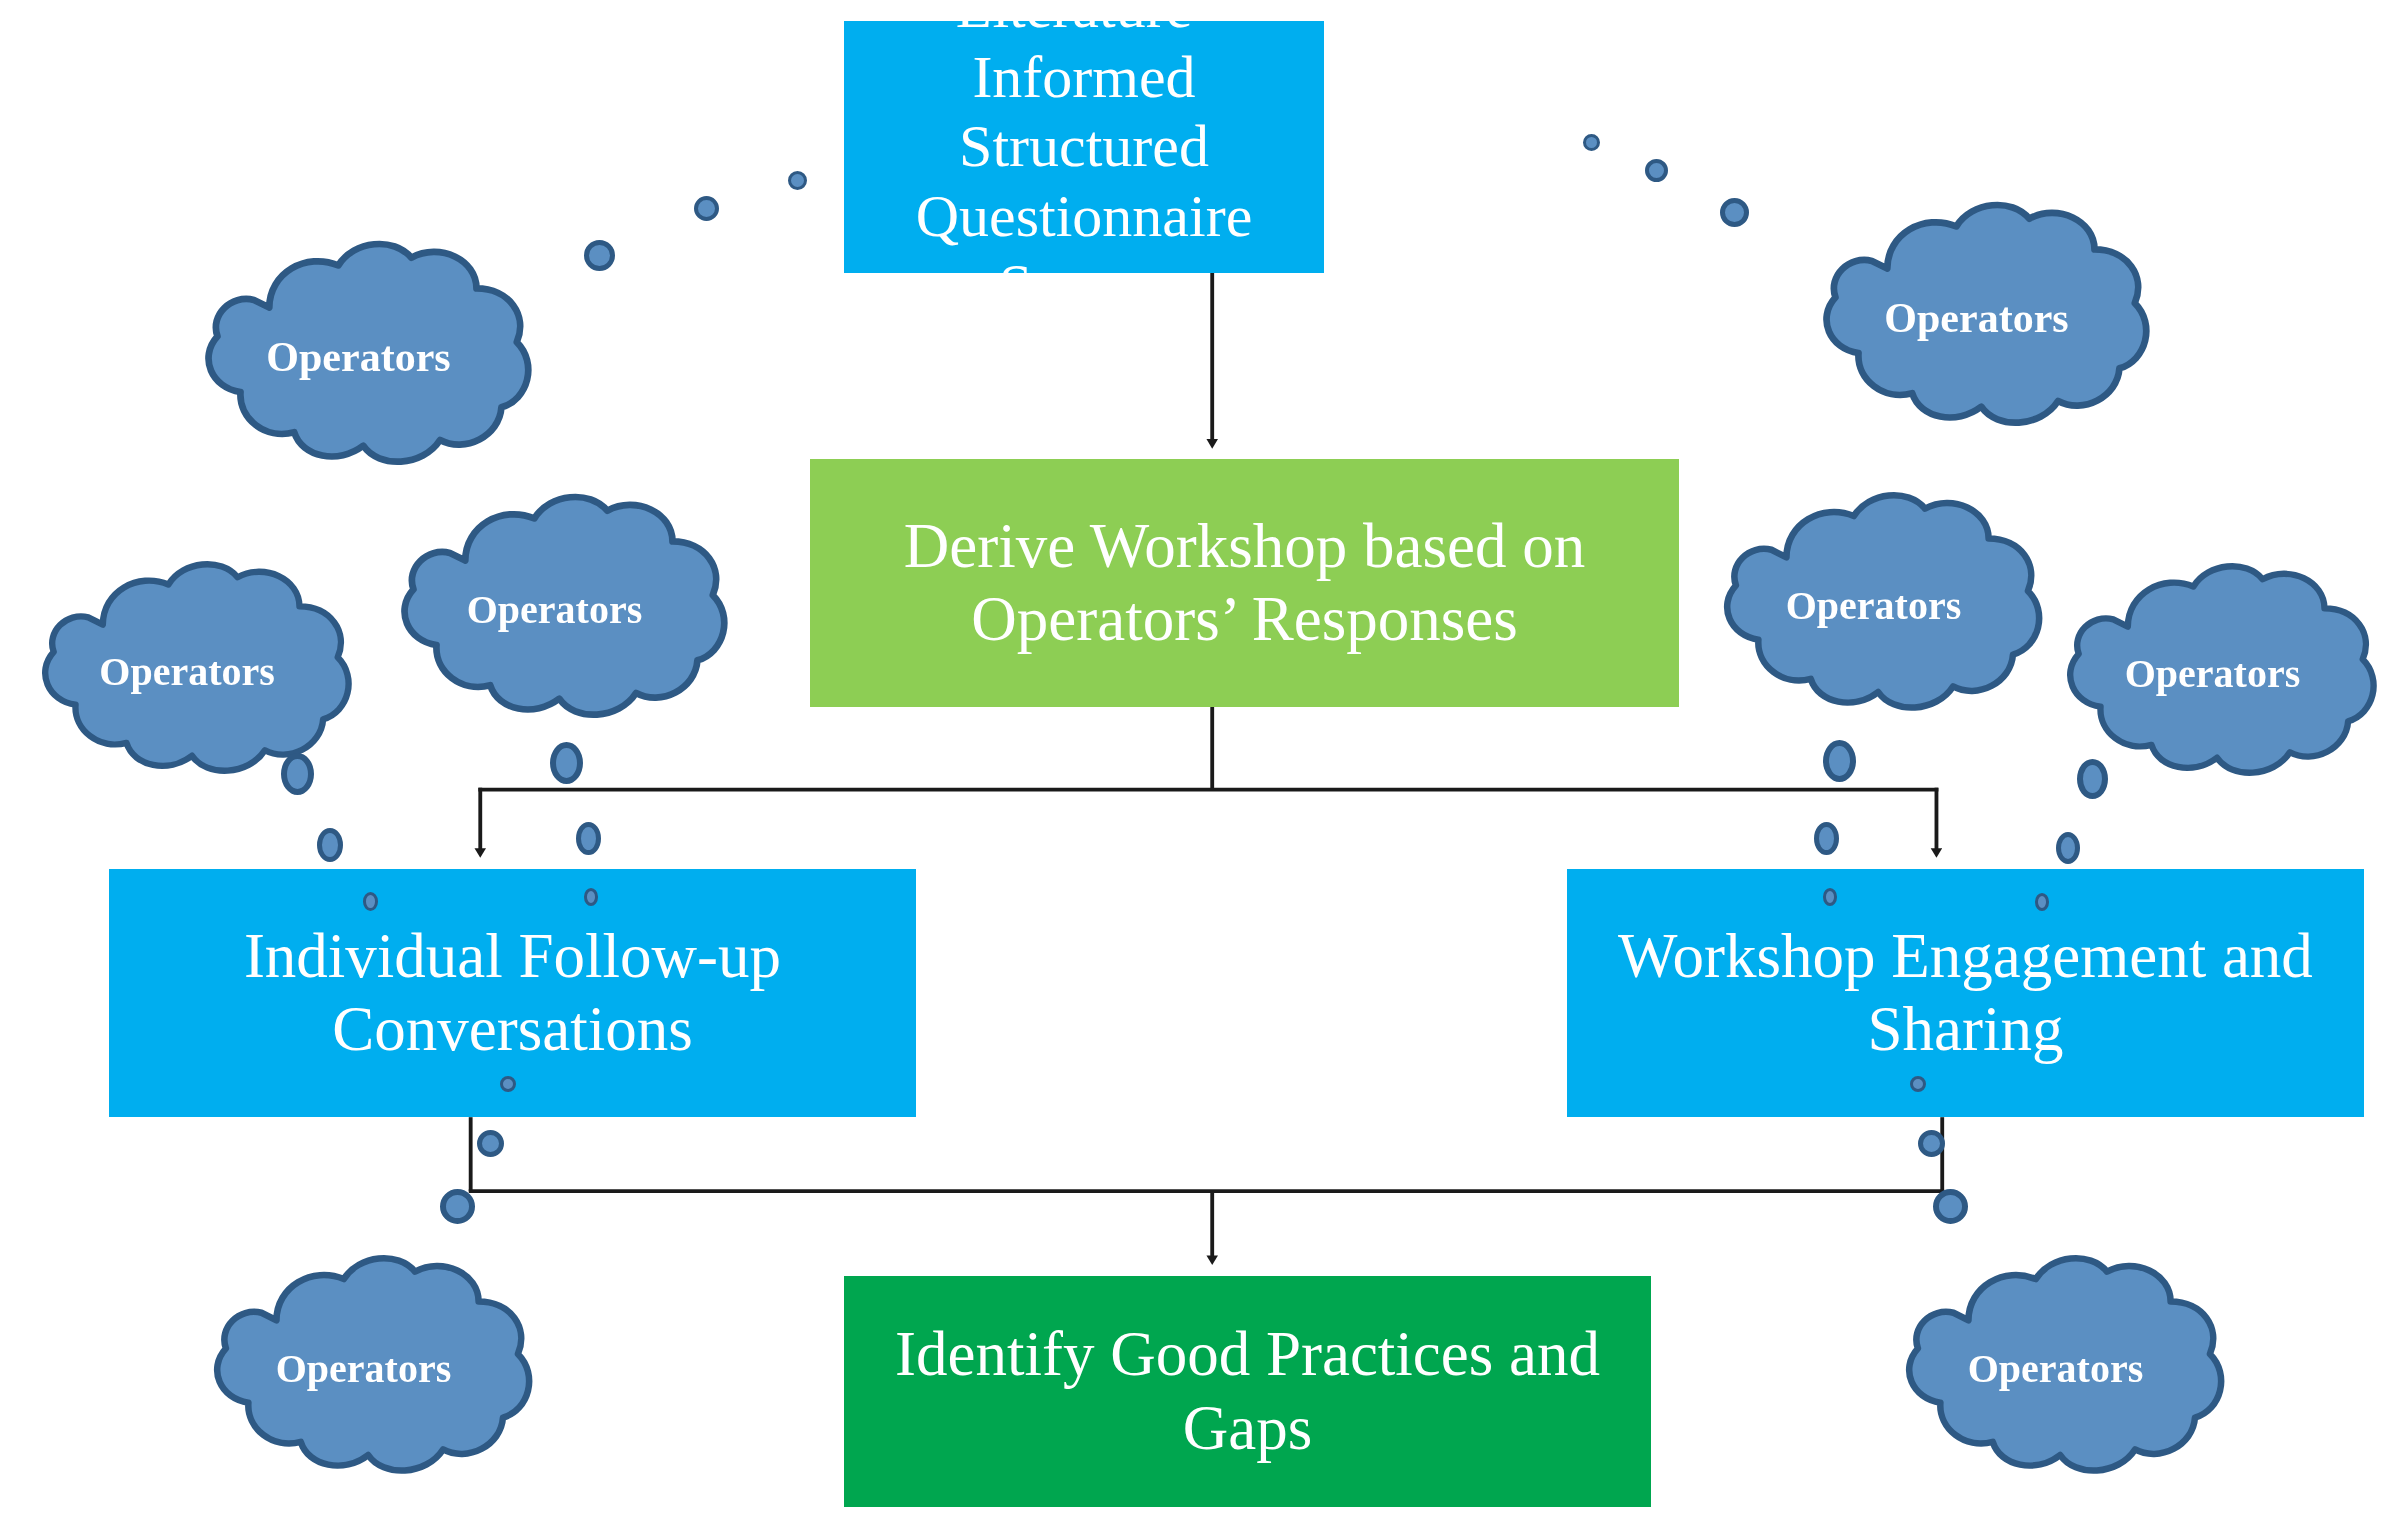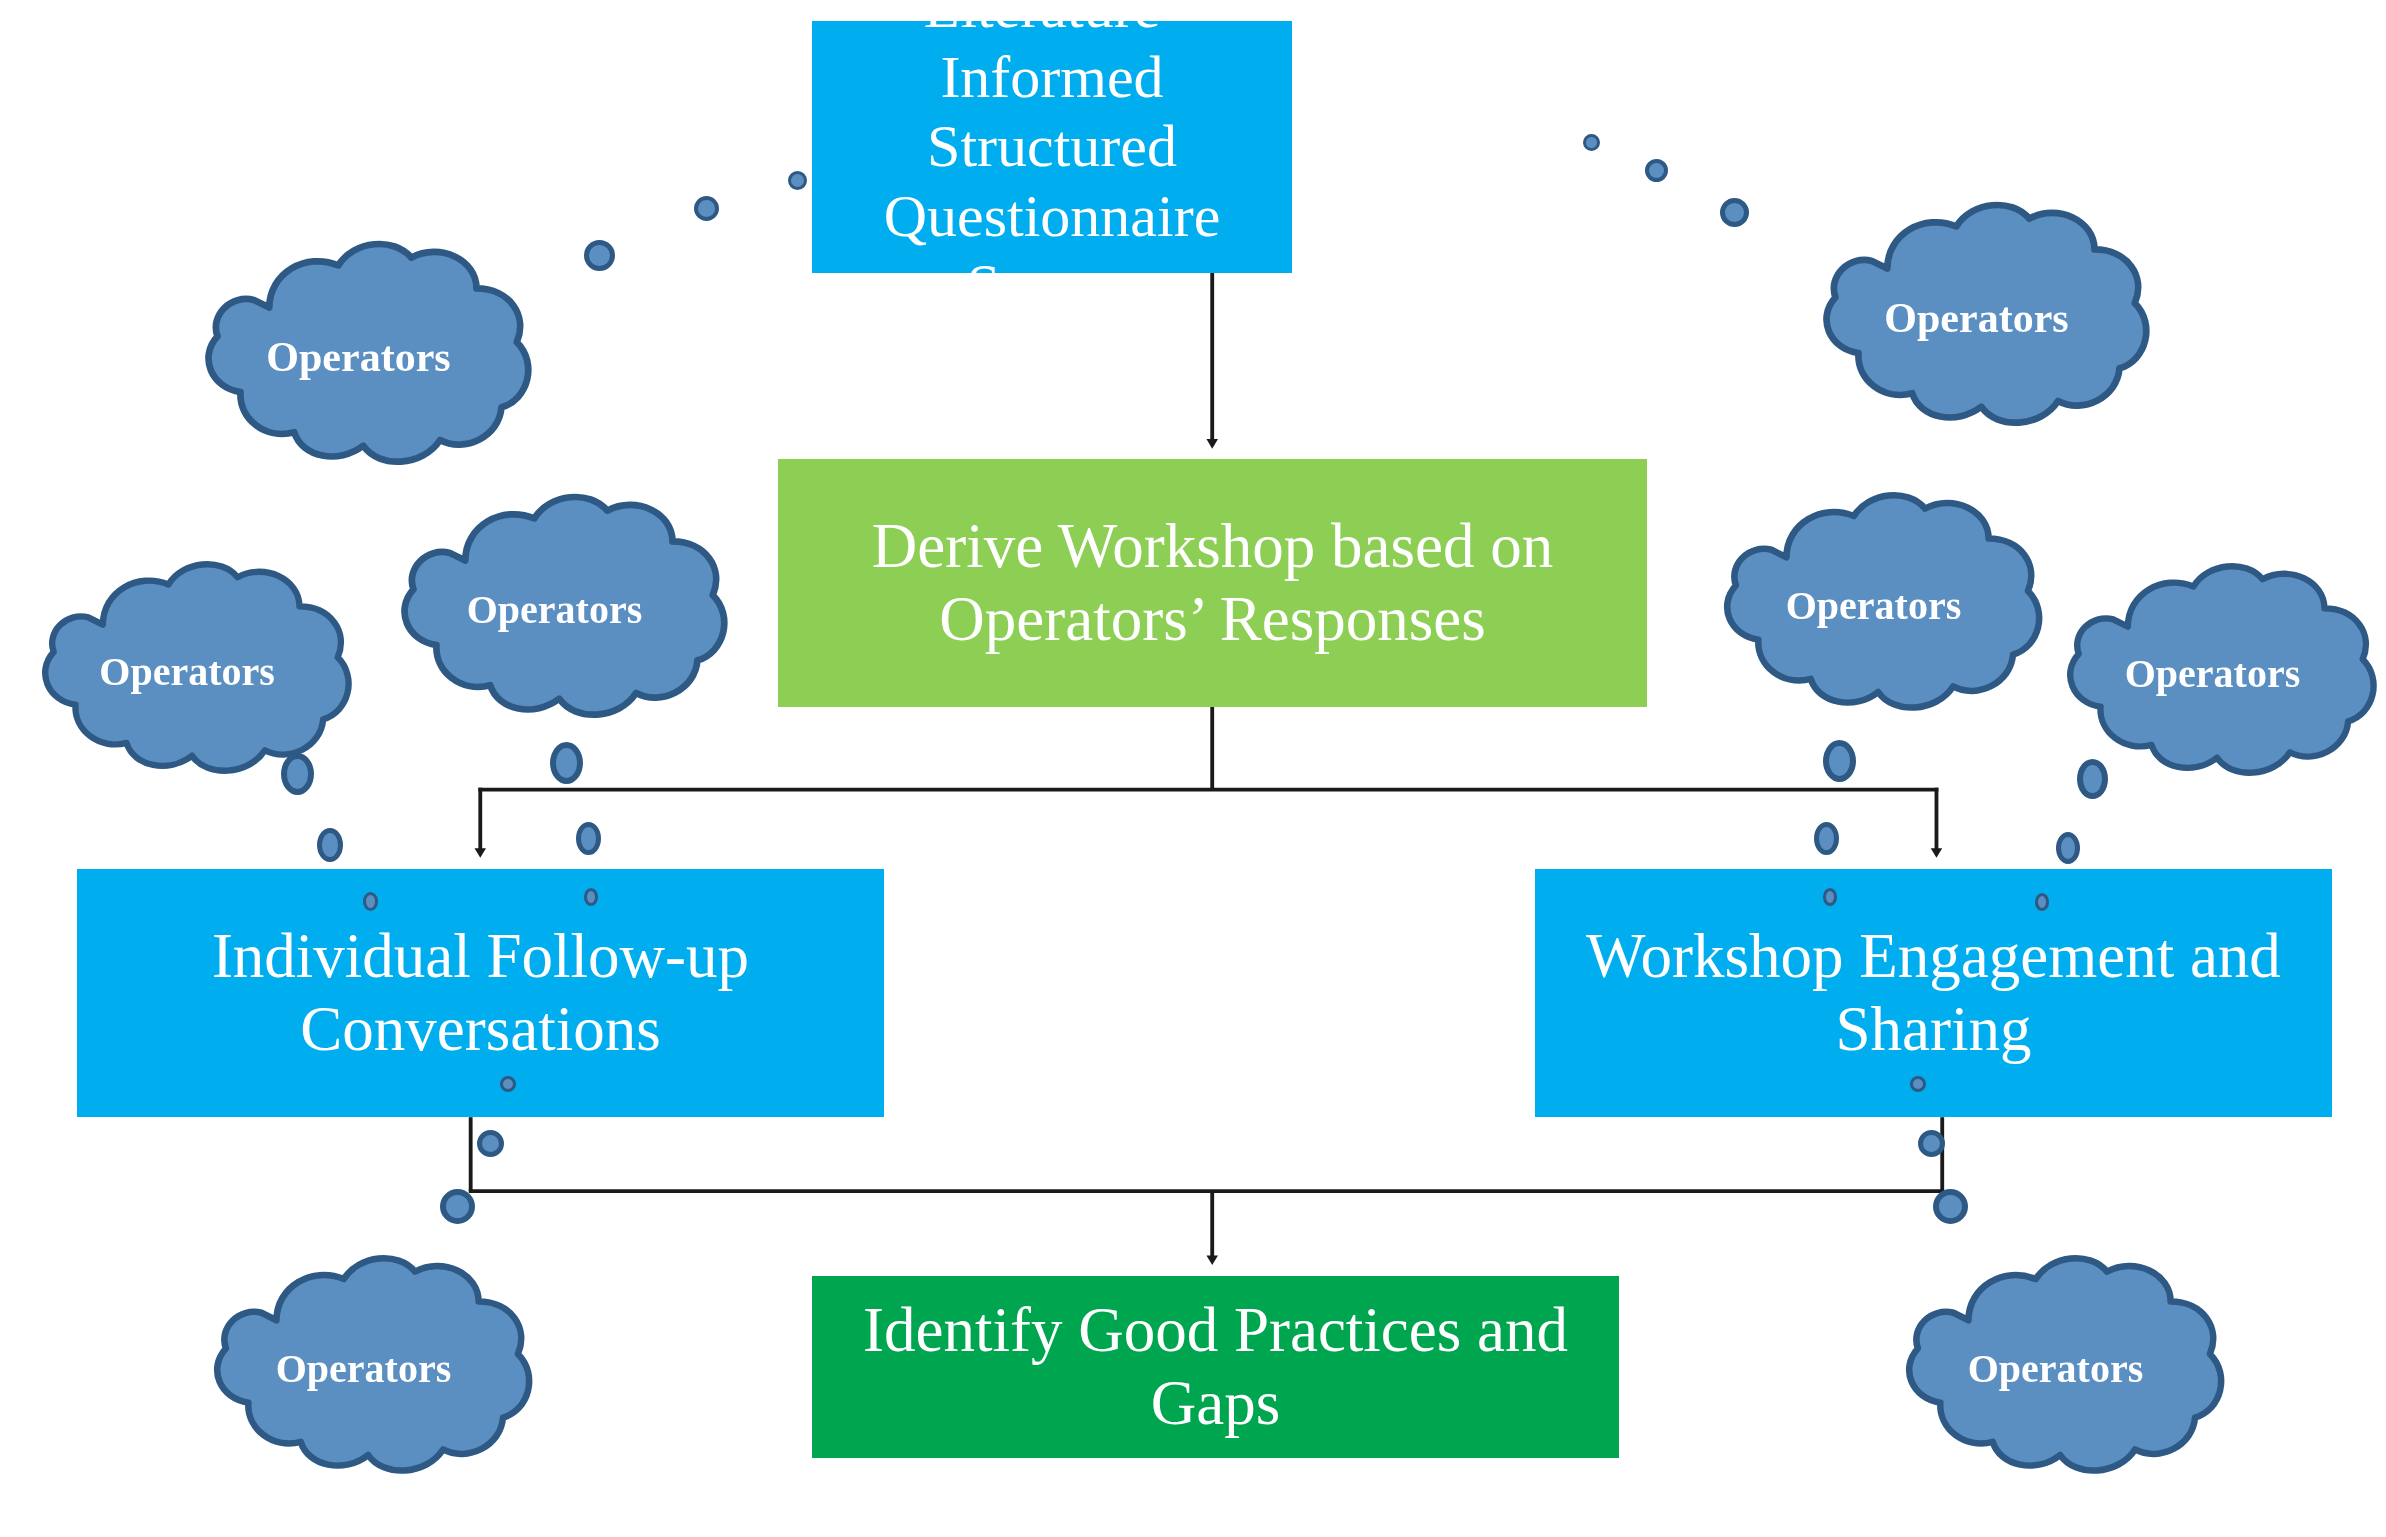--- a/index.html
+++ b/index.html
@@ -13,28 +13,29 @@
   
   .pbox{
     position:absolute;
     display:flex;align-items:center;justify-content:center;
     text-align:center;
     color:#ffffff;
     line-height:1.16;
     box-sizing:border-box;
     padding:5.8px 13.4px;
     z-index:6;
+    margin-left:32px;
   }
   .pbox span{display:block;width:100%;}
 
   #box-survey   {left:812px; top:21px;   width:480px; height:252px; background:#00AEEF; font-size:60px;}
   #box-insights {left:778px; top:459px;  width:869px; height:248px; background:#8DCE54; font-size:63px;}
   #box-followup {left:77px;  top:869px;  width:807px; height:248px; background:#00AEEF; font-size:63px;}
   #box-workshop {left:1535px;top:869px;  width:797px; height:248px; background:#00AEEF; font-size:63px;justify-content:center;}
-  #box-identify {left:812px; top:1276px; width:807px; height:182px; background:#00A64F; font-size:63px;}
+  #box-identify {left:812px; top:1276px; width:807px; height:231px; background:#00A64F; font-size:63px;}
 
   
   #wires{position:absolute;left:0;top:0;width:2386px;height:1537px;z-index:5;pointer-events:none;}
 
   
   .cloud{position:absolute;z-index:4;}
   .cloud svg{display:block;overflow:visible;}
   .cloud-label{
     position:absolute;left:0;top:0;width:100%;height:100%;
     display:flex;align-items:center;justify-content:center;

